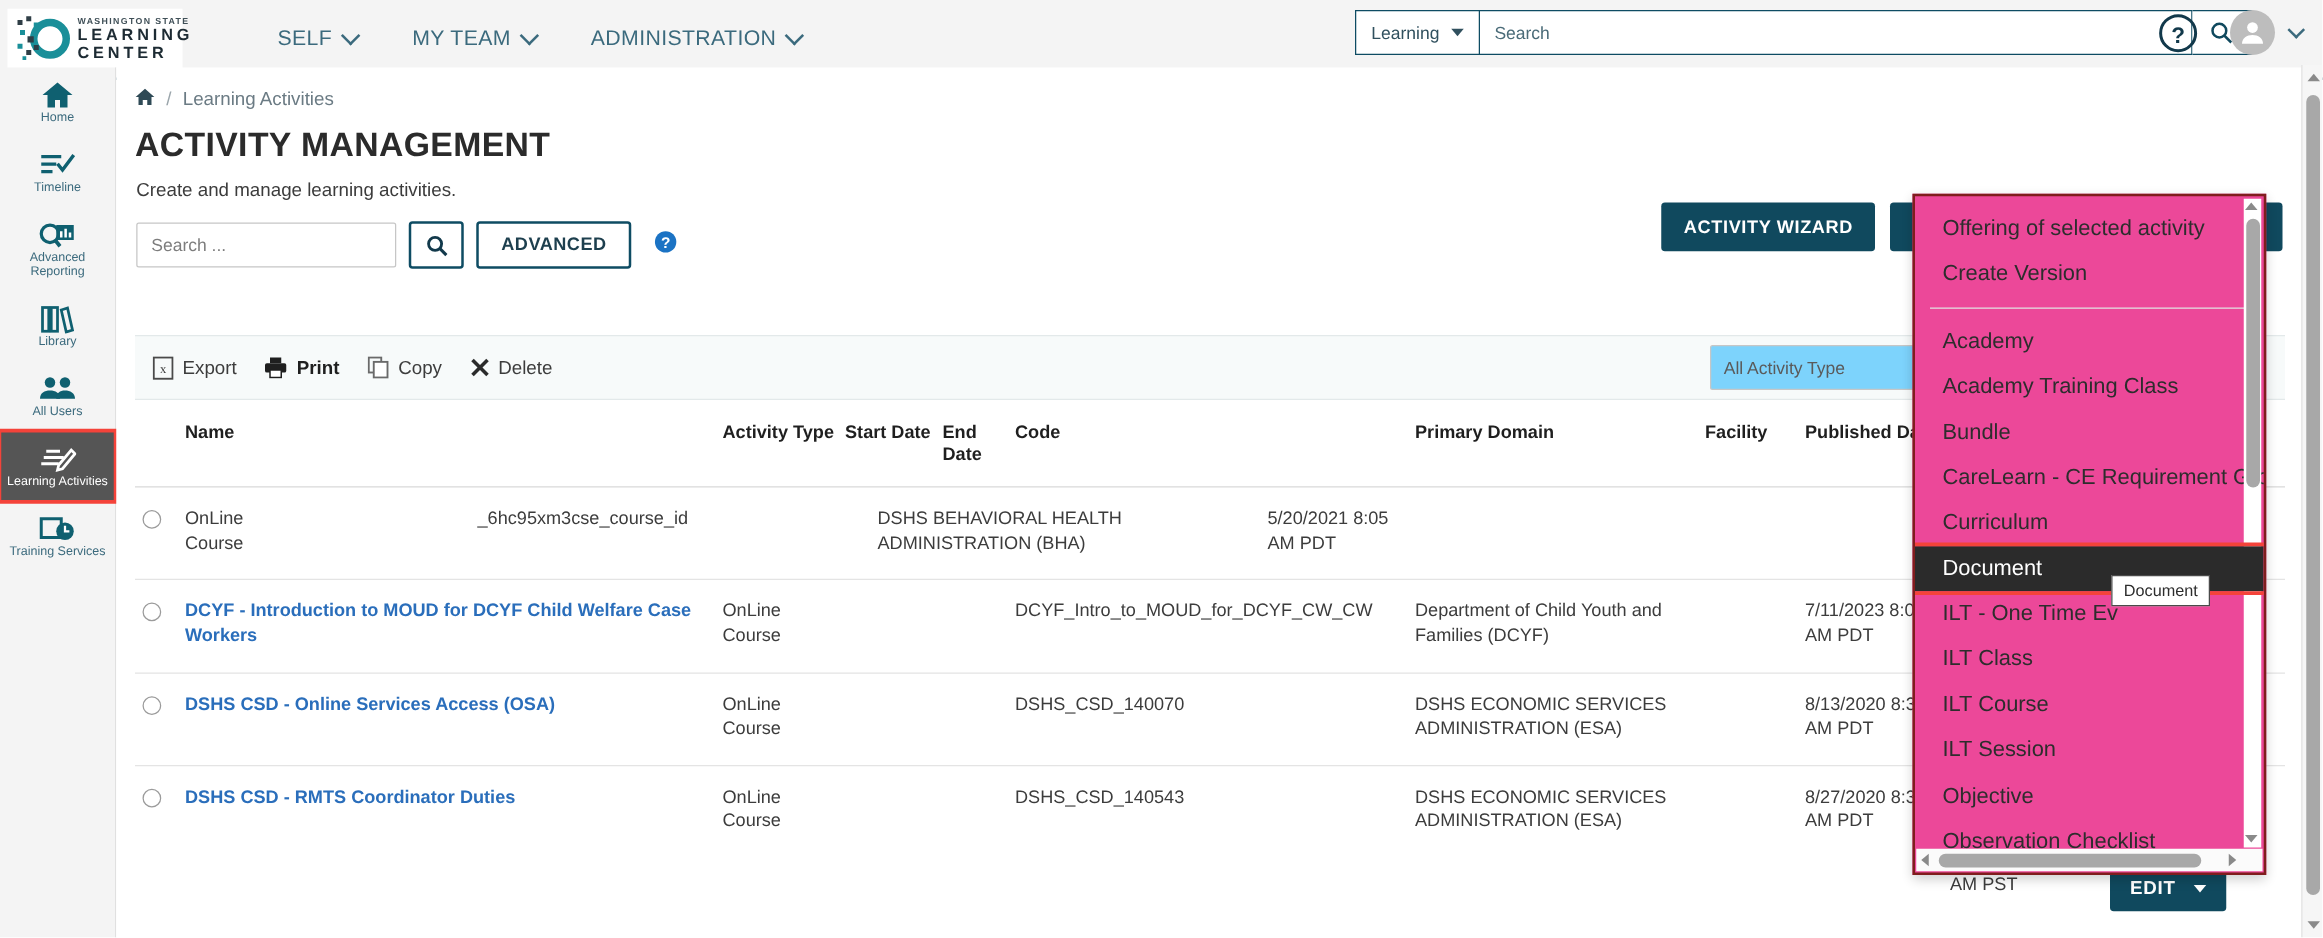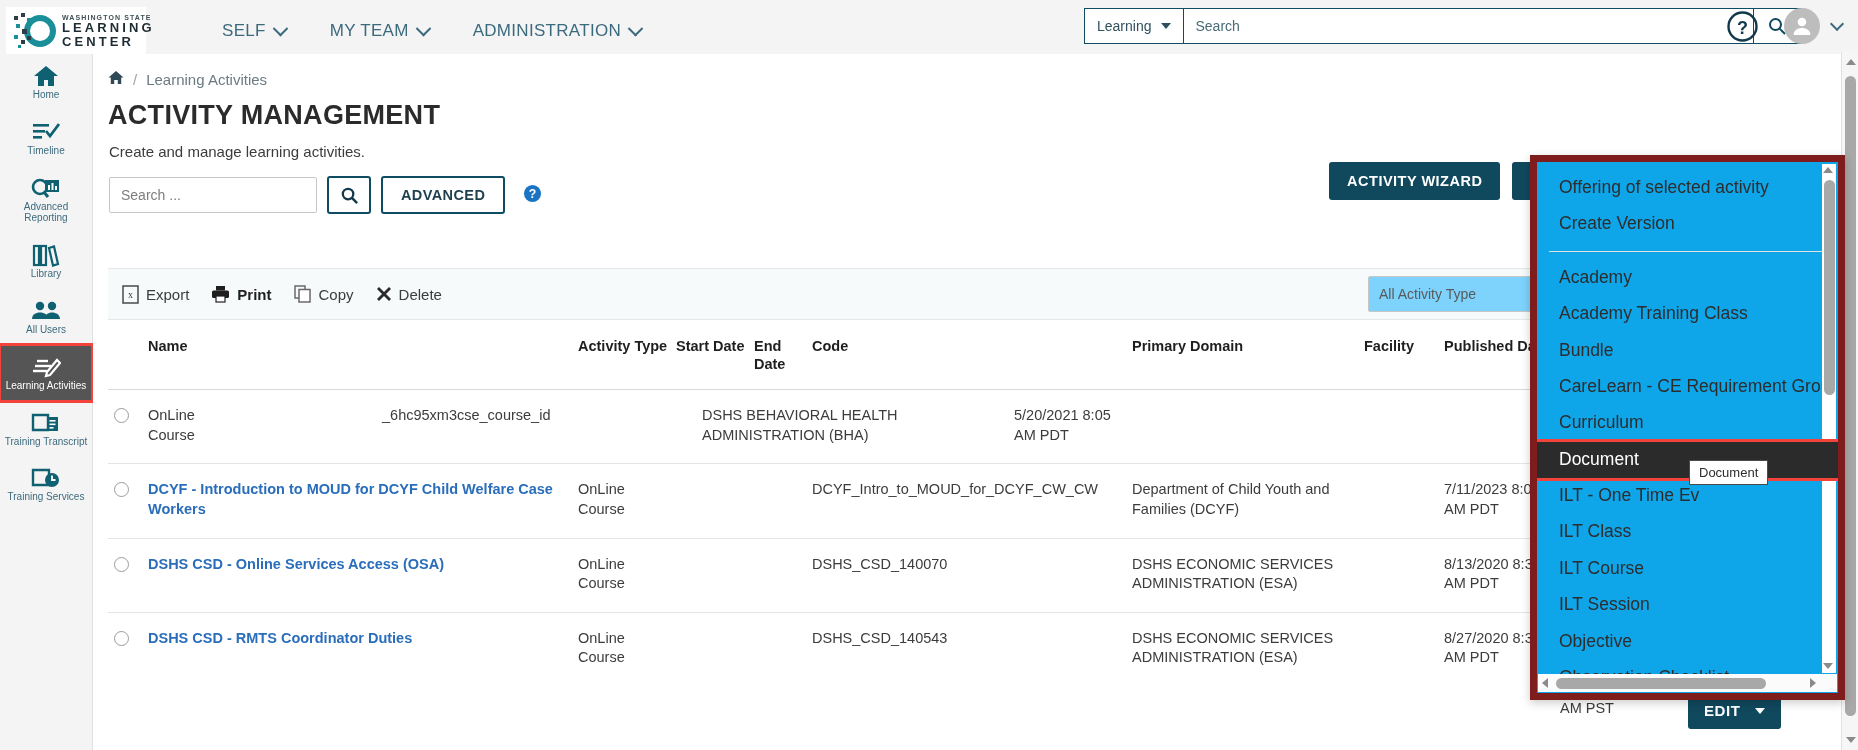--- a/index.html
+++ b/index.html
@@ -157,22 +157,22 @@
   .trow:last-child { border-bottom: none; }
   .radio {
     width: 15px; height: 15px; border: 1px solid #9b9b9b; border-radius: 50%;
     margin-left: 6px; margin-top: 2px; cursor: pointer; background: #fff;
   }
   .cell { font-size: 14.5px; color: #3c3c3c; line-height: 1.35; padding-right: 14px; }
   .cell.link { color: #2a6ebb; font-weight: bold; cursor: pointer; }
 
   
   .dropdown {
-    position: absolute; left: 1530px; top: 155px; width: 315px; height: 545px;
-    background: #0ea5e9; border: 7px solid #7f1d1d; box-shadow: 0 3px 9px rgba(0,0,0,.2);
+    position: absolute; left: 1530px; top: 155px; width: 283px; height: 545px;
+    background: #ec4899; border: 2px solid #7f1d1d; box-shadow: 0 3px 9px rgba(0,0,0,.2);
     z-index: 60; overflow: hidden;
   }
   .dd-list { padding: 8px 0 0 0; }
   .dd-item {
     font-size: 17.5px; color: #2d2d2d; padding: 5px 14px 6px 22px; white-space: nowrap;
     cursor: pointer; line-height: 1.45;
   }
   .dd-item.sel { background: #2b2b2b; color: #ffffff; }
   .dd-item.hl { outline: 3px solid #f4433a; position: relative; z-index: 3; }
   .dd-sep { height: 1px; background: #e2e2e2; margin: 8px 12px; }
@@ -343,32 +343,20 @@
       <svg width="30" height="24" viewBox="0 0 30 24">
         <path d="M2 16 L16 16" stroke="#ffffff" stroke-width="2.4"></path>
         <path d="M4 11 L20 11" stroke="#ffffff" stroke-width="2.4"></path>
         <path d="M6 6 L17 6" stroke="#ffffff" stroke-width="2.4"></path>
         <path d="M16 17 L26 5 L29 8 L19 20 L15 21 Z" fill="none" stroke="#ffffff" stroke-width="2.2"></path>
       </svg>
     </span>
     <span class="lbl">Learning Activities</span>
   </div>
 
-  <div class="sb-item">
-    <span class="sb-ico">
-      <svg width="30" height="22" viewBox="0 0 30 22">
-        <path d="M2 3 H17 V18 H2 Z" fill="none" stroke="#0f6070" stroke-width="2.4"></path>
-        <rect x="16" y="5" width="11" height="14" fill="#0f6070"></rect>
-        <rect x="18.5" y="8" width="6" height="1.6" fill="#fff"></rect>
-        <rect x="18.5" y="11.5" width="6" height="1.6" fill="#fff"></rect>
-        <rect x="18.5" y="15" width="4" height="1.6" fill="#fff"></rect>
-      </svg>
-    </span>
-    <span class="lbl">Training Transcript</span>
-  </div>
 
   <div class="sb-item">
     <span class="sb-ico">
       <svg width="30" height="22" viewBox="0 0 30 22">
         <path d="M2 3 H18 V18 H2 Z" fill="none" stroke="#0f6070" stroke-width="2.4"></path>
         <circle cx="21" cy="13" r="7" fill="#0f6070"></circle>
         <path d="M21 8.5 V13 H24.5" stroke="#fff" stroke-width="1.8" fill="none"></path>
       </svg>
     </span>
     <span class="lbl">Training Services</span>

